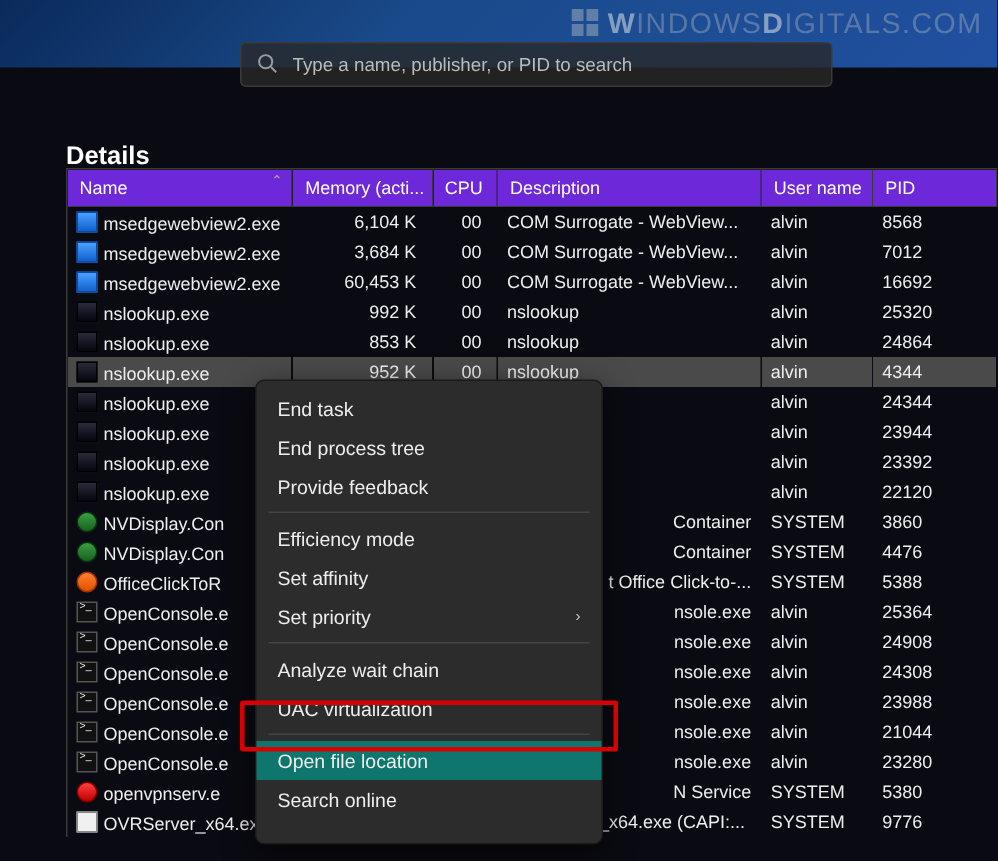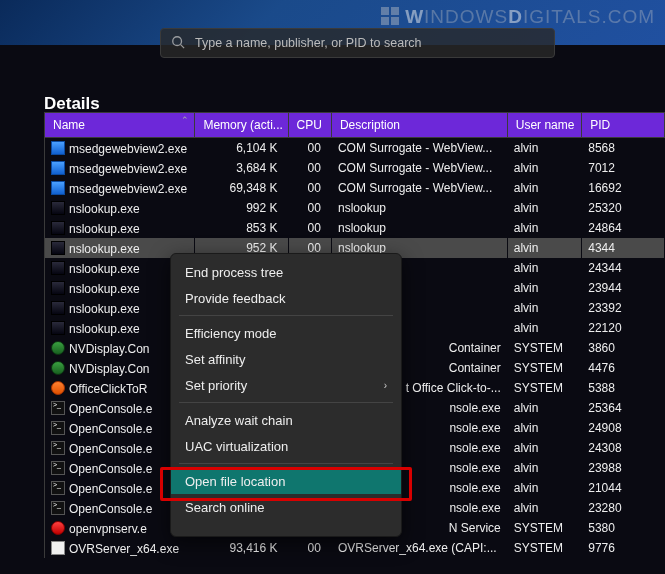--- a/index.html
+++ b/index.html
@@ -214,21 +214,21 @@
         <tr class="row">
           <td><span class="ficon ic-blue"></span><span>msedgewebview2.exe</span></td>
           <td class="num">3,684 K</td>
           <td class="num">00</td>
           <td>COM Surrogate - WebView...</td>
           <td>alvin</td>
           <td>7012</td>
         </tr>
         <tr class="row">
           <td><span class="ficon ic-blue"></span><span>msedgewebview2.exe</span></td>
-          <td class="num">69,348 K</td>
+          <td class="num">60,453 K</td>
           <td class="num">00</td>
           <td>COM Surrogate - WebView...</td>
           <td>alvin</td>
           <td>16692</td>
         </tr>
         <tr class="row">
           <td><span class="ficon ic-dark"></span><span>nslookup.exe</span></td>
           <td class="num">992 K</td>
           <td class="num">00</td>
           <td>nslookup</td>
@@ -370,20 +370,23 @@
           <td>OVRServer_x64.exe (CAPI:...</td>
           <td>SYSTEM</td>
           <td>9776</td>
         </tr>
       </tbody>
   </table>
 </div>
 
 <div class="ctx" id="ctx">
     <div class="item">
+      <span>End task</span>
+    </div>
+    <div class="item">
       <span>End process tree</span>
     </div>
     <div class="item">
       <span>Provide feedback</span>
     </div>
     <div class="sep"></div>
     <div class="item">
       <span>Efficiency mode</span>
     </div>
     <div class="item">

